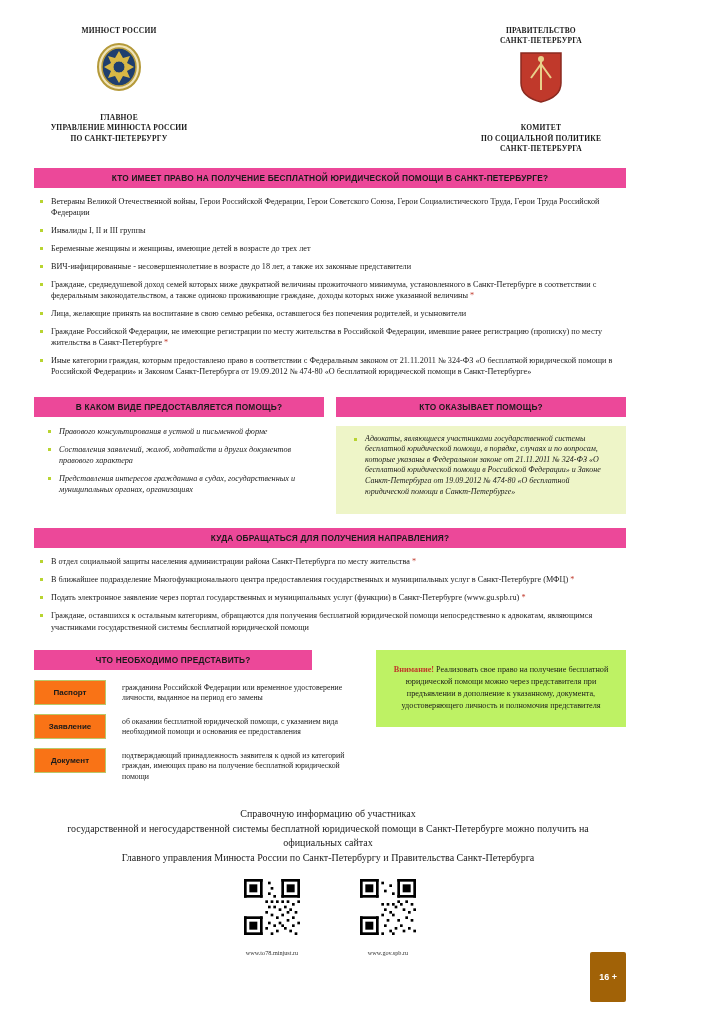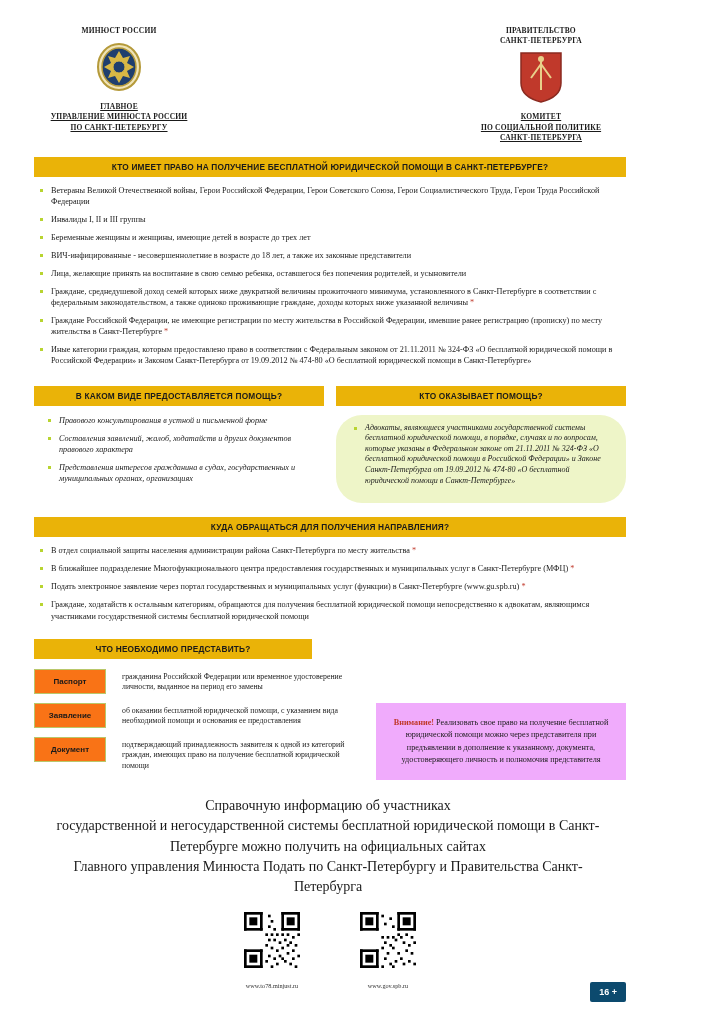--- a/index.html
+++ b/index.html
@@ -10,79 +10,79 @@
     color:#1a1a1a;
     position:relative;
     overflow:hidden;
   }
   .page{position:relative;width:660px;height:1024px;padding:0;box-sizing:border-box;}
 
   
   .header{display:flex;justify-content:space-between;align-items:flex-start;padding:26px 34px 0 34px;}
   .hdr-col{width:170px;text-align:center;font-size:7.5px;line-height:1.35;letter-spacing:.2px;}
   .hdr-col .top-line{font-weight:bold;font-size:7.5px;text-transform:uppercase;margin-bottom:4px;}
-  .hdr-col .bottom-line{font-weight:bold;font-size:7.5px;text-transform:uppercase;margin-top:5px;text-decoration:underline;}
+  .hdr-col .bottom-line{font-weight:bold;font-size:7.5px;text-transform:uppercase;margin-top:16px;}
   .emblem{margin:2px auto;}
   .hdr-center{flex:1;padding:18px 14px 0 14px;}
   .quote{
     font-size:8.6px;line-height:1.45;text-align:center;
     border-top:1px solid #8a8a8a;border-bottom:1px solid #8a8a8a;
     padding:7px 6px;
   }
 
   
   .bar{
-    background:#eab308;color:#1a1a1a;font-family:"Liberation Sans",sans-serif;
+    background:#ec4899;color:#1a1a1a;font-family:"Liberation Sans",sans-serif;
     font-weight:bold;font-size:8.3px;text-align:center;
     padding:5px 4px;margin:0;letter-spacing:.2px;
   }
   .bar.wide{margin:14px 34px 8px 34px;}
 
   
   ul.blist{list-style:none;margin:0;padding:0 36px 0 40px;}
   ul.blist.inner{padding:0 10px 0 14px;font-style:italic;}
   ul.blist li{
     position:relative;font-size:8.2px;line-height:1.35;margin-bottom:7px;padding-left:11px;text-align:left;
   }
   ul.blist li:before{
     content:"";position:absolute;left:0;top:4px;width:3px;height:3px;background:#b8d430;
   }
   .star{color:#c0392b;}
 
   
   .two-col{display:flex;gap:12px;padding:12px 34px 0 34px;}
   .col{flex:1;}
   .col .bar{margin-bottom:9px;}
-  .panel-right{background:#eef5c8;padding:8px 4px 10px 4px;border-radius:26px;}
+  .panel-right{background:#eef5c8;padding:8px 4px 10px 4px;}
   .panel-right ul.blist li{font-size:8px;line-height:1.33;}
   .present-left{width:330px;}
   .doc-row{display:flex;align-items:flex-start;margin-bottom:9px;}
   .doc-chip{
     background:#f97316;border:1px solid #b9c76a;
     font-family:"Liberation Sans",sans-serif;font-weight:bold;font-size:8px;
     padding:7px 4px;width:62px;text-align:center;flex:none;
   }
   .doc-text{font-size:7.8px;line-height:1.35;padding-left:16px;padding-top:3px;}
   .attention{
-    background:#f0abfc;padding:14px 16px;font-size:8.2px;line-height:1.5;text-align:center;flex:1;
+    background:#bef264;padding:14px 16px;font-size:8.2px;line-height:1.5;text-align:center;flex:1;
   }
   .attention b{color:#c0392b;}
 
   
   .footer-note{
-    text-align:center;font-size:14px;line-height:1.45;padding:16px 50px 0 46px;
+    text-align:center;font-size:10px;line-height:1.45;padding:16px 50px 0 46px;
   }
   .qr-wrap{display:flex;justify-content:center;gap:60px;padding-top:14px;}
   .qr-item{text-align:center;}
   .qr{width:56px;height:56px;image-rendering:pixelated;}
   .qr-cap{font-size:6.2px;color:#333;margin-top:10px;}
   .age{
     position:absolute;right:34px;bottom:22px;
-    background:#0c4a6e;color:#fff;font-family:"Liberation Sans",sans-serif;font-weight:bold;
-    font-size:9px;padding:5px 9px;border-radius:2px;margin-left:44px;
+    background:#a16207;color:#fff;font-family:"Liberation Sans",sans-serif;font-weight:bold;
+    font-size:9px;padding:20px 9px;border-radius:2px;margin-left:44px;
   }
 </style>
 </head>
 <body>
 
 <div class="page">
 
   <div class="header">
 
     <div class="hdr-col">
@@ -122,22 +122,22 @@
       </div>
     </div>
   </div>
 
   <div class="bar wide">КТО ИМЕЕТ ПРАВО НА ПОЛУЧЕНИЕ БЕСПЛАТНОЙ ЮРИДИЧЕСКОЙ ПОМОЩИ В САНКТ-ПЕТЕРБУРГЕ?</div>
   <ul class="blist">
     <li>Ветераны Великой Отечественной войны, Герои Российской Федерации, Герои Советского Союза, Герои Социалистического Труда, Герои Труда Российской Федерации</li>
     <li>Инвалиды I, II и III группы</li>
     <li>Беременные женщины и женщины, имеющие детей в возрасте до трех лет</li>
     <li>ВИЧ-инфицированные - несовершеннолетние в возрасте до 18 лет, а также их законные представители</li>
+    <li>Граждане, среднедушевой доход семей которых ниже двукратной величины прожиточного минимума, установленного в Санкт-Петербурге в соответствии с федеральным законодательством, а также одиноко проживающие граждане, доходы которых ниже указанной величины <span class="star">*</span></li>
     <li>Лица, желающие принять на воспитание в свою семью ребенка, оставшегося без попечения родителей, и усыновители</li>
-    <li>Граждане, среднедушевой доход семей которых ниже двукратной величины прожиточного минимума, установленного в Санкт-Петербурге в соответствии с федеральным законодательством, а также одиноко проживающие граждане, доходы которых ниже указанной величины <span class="star">*</span></li>
     <li>Граждане Российской Федерации, не имеющие регистрации по месту жительства в Российской Федерации, имевшие ранее регистрацию (прописку) по месту жительства в Санкт-Петербурге <span class="star">*</span></li>
     <li>Иные категории граждан, которым предоставлено право в соответствии с Федеральным законом от 21.11.2011 № 324-ФЗ «О бесплатной юридической помощи в Российской Федерации» и Законом Санкт-Петербурга от 19.09.2012 № 474-80 «О бесплатной юридической помощи в Санкт-Петербурге»</li>
   </ul>
 
   <div class="two-col">
     <div class="col">
       <div class="bar">В КАКОМ ВИДЕ ПРЕДОСТАВЛЯЕТСЯ ПОМОЩЬ?</div>
       <ul class="blist inner">
         <li>Правового консультирования в устной и письменной форме</li>
         <li>Составления заявлений, жалоб, ходатайств и других документов правового характера</li>
@@ -152,24 +152,24 @@
         </ul>
       </div>
     </div>
   </div>
 
   <div class="bar wide">КУДА ОБРАЩАТЬСЯ ДЛЯ ПОЛУЧЕНИЯ НАПРАВЛЕНИЯ?</div>
   <ul class="blist">
     <li>В отдел социальной защиты населения администрации района Санкт-Петербурга по месту жительства <span class="star">*</span></li>
     <li>В ближайшее подразделение Многофункционального центра предоставления государственных и муниципальных услуг в Санкт-Петербурге (МФЦ) <span class="star">*</span></li>
     <li>Подать электронное заявление через портал государственных и муниципальных услуг (функции) в Санкт-Петербурге (www.gu.spb.ru) <span class="star">*</span></li>
-    <li>Граждане, ходатайств к остальным категориям, обращаются для получения бесплатной юридической помощи непосредственно к адвокатам, являющимся участниками государственной системы бесплатной юридической помощи</li>
+    <li>Граждане, оставшихся к остальным категориям, обращаются для получения бесплатной юридической помощи непосредственно к адвокатам, являющимся участниками государственной системы бесплатной юридической помощи</li>
   </ul>
 
-  <div class="two-col" style="padding-top:10px;align-items:flex-end;">
+  <div class="two-col" style="padding-top:10px;align-items:flex-start;">
     <div class="present-left">
       <div class="bar" style="width:270px;">ЧТО НЕОБХОДИМО ПРЕДСТАВИТЬ?</div>
       <div style="height:10px;"></div>
       <div class="doc-row">
         <div class="doc-chip">Паспорт</div>
         <div class="doc-text">гражданина Российской Федерации или временное удостоверение личности, выданное на период его замены</div>
       </div>
       <div class="doc-row">
         <div class="doc-chip">Заявление</div>
         <div class="doc-text">об оказании бесплатной юридической помощи, с указанием вида необходимой помощи и основания ее предоставления</div>
@@ -180,21 +180,21 @@
       </div>
     </div>
     <div class="attention">
       <b>Внимание!</b><span> Реализовать свое право на  получение бесплатной юридической помощи можно через представителя при предъявлении в дополнение к указанному, документа, удостоверяющего личность и полномочия представителя</span>
     </div>
   </div>
 
   <div class="footer-note">
     <div>Справочную информацию об участниках</div>
     <div>государственной и негосударственной системы бесплатной юридической помощи в Санкт-Петербурге можно получить на официальных сайтах</div>
-    <div>Главного управления Минюста Подать по Санкт-Петербургу и Правительства Санкт-Петербурга</div>
+    <div>Главного управления Минюста России по Санкт-Петербургу и Правительства Санкт-Петербурга</div>
   </div>
 
   <div class="qr-wrap">
     <div class="qr-item">
       <svg class="qr" viewBox="0 0 21 21">
         <rect width="21" height="21" fill="#fff"></rect>
         <g fill="#000">
           <rect x="0" y="0" width="7" height="1"></rect>
             <rect x="0" y="6" width="7" height="1"></rect>
           <rect x="0" y="0" width="1" height="7"></rect>

